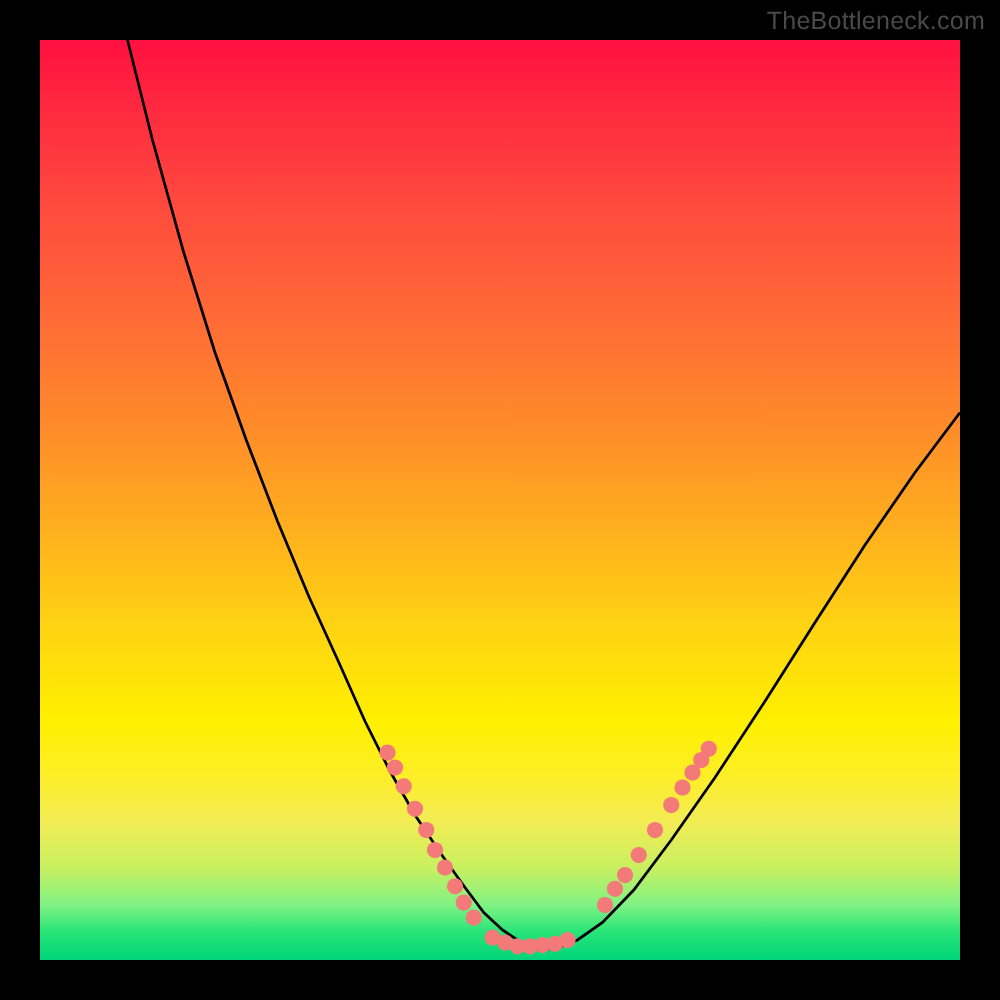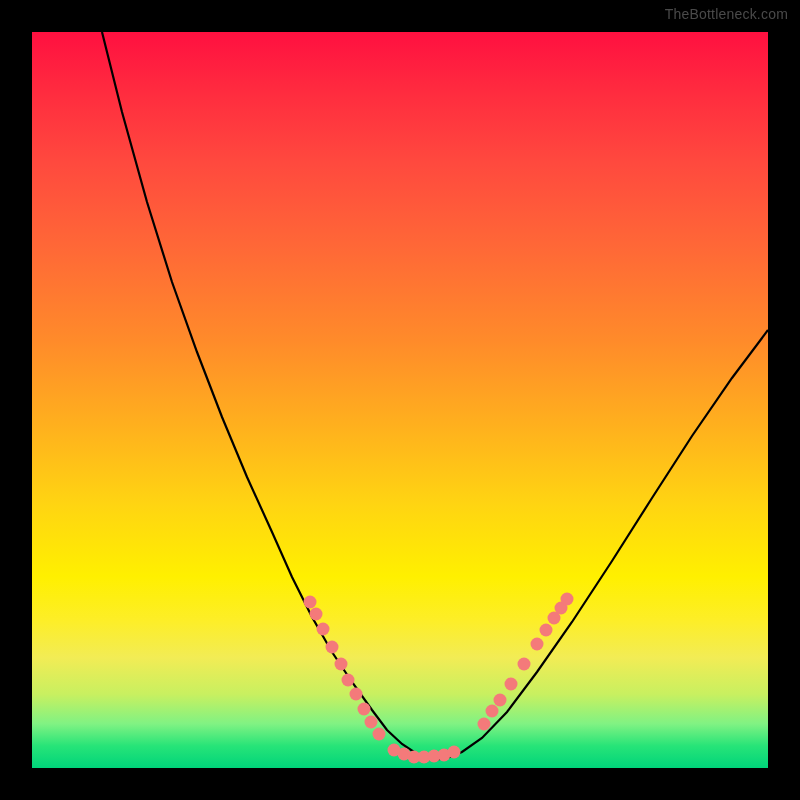--- a/index.html
+++ b/index.html
@@ -40,21 +40,21 @@
       #80f283 94%,
       #27e478 97%,
       #00d47a 100%
     );
     overflow: hidden;
   }
   .watermark {
     position: absolute;
     top: 6px;
     right: 12px;
-    font-size: 14px;
+    font-size: 20px;
     color: #4a4a4a;
     font-weight: 500;
     letter-spacing: 0.2px;
   }
   svg.curve {
     position: absolute;
     left: 0;
     top: 0;
     width: 736px;
     height: 736px;

